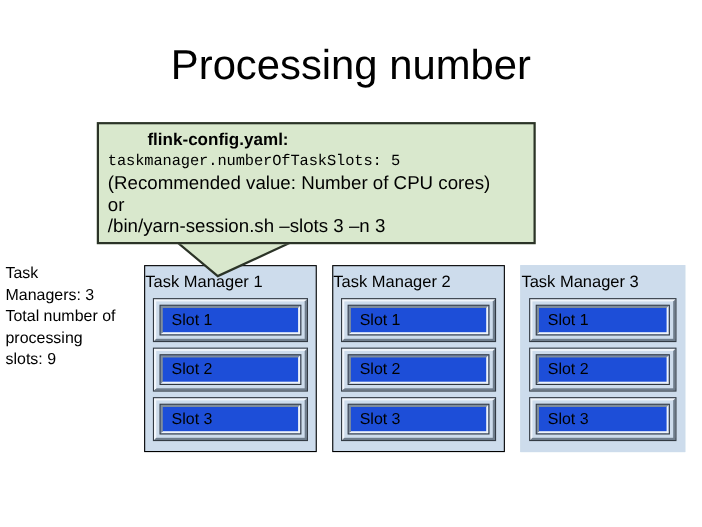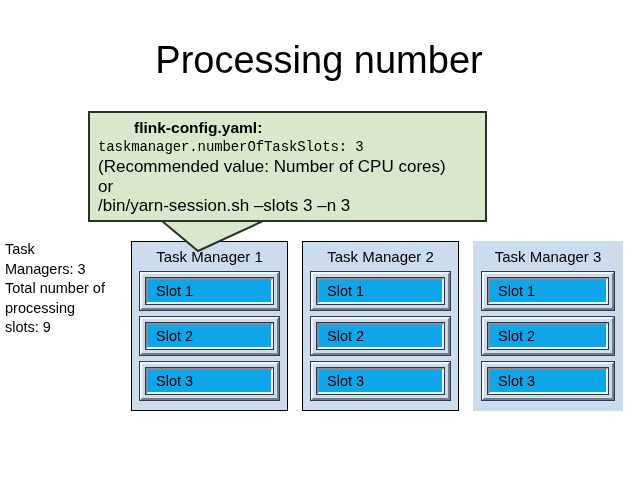--- a/index.html
+++ b/index.html
@@ -117,21 +117,21 @@
     background: #cddcec;
   }
   .tm-box.bordered { border: 1.5px solid #000000; }
   .tm-box.plain    { border: 1.5px solid #cddcec; }
 
   .tm-title {
     position: absolute;
     left: 0;
     top: 5px;
     width: 100%;
-    text-align: center;
+    text-align: left;
     font-size: 15px;
     line-height: 20px;
     color: #000;
   }
 
   .slot-list {
     position: absolute;
     left: 8px;
     right: 8px;
     top: 30px;
@@ -144,21 +144,21 @@
     background: #cddcec;
     border-top: 2px solid #f2f6fb;
     border-left: 2px solid #f2f6fb;
     border-right: 2px solid #6f7d8c;
     border-bottom: 2px solid #6f7d8c;
     outline: 1px solid #333b44;
   }
   .slot-inner {
     position: absolute;
     left: 4px; top: 4px; right: 4px; bottom: 4px;
-    background: #0ea5e9;
+    background: #1d4ed8;
     border-top: 2px solid #7f8d9c;
     border-left: 2px solid #7f8d9c;
     border-right: 2px solid #eef3f9;
     border-bottom: 2px solid #eef3f9;
     outline: 1px solid #2f3740;
   }
   .slot-label {
     position: absolute;
     left: 8px;
     top: 50%;
@@ -178,21 +178,21 @@
 
   <div class="callout-wrap">
 
     <svg class="callout-tail" viewBox="0 0 399 140" width="399" height="140" xmlns="http://www.w3.org/2000/svg">
       <polygon points="68,105 186,105 110,140" fill="#d9e8cd" stroke="#2b3327" stroke-width="2" stroke-linejoin="miter"></polygon>
     </svg>
 
     <div class="callout-box">
       <div class="callout-text">
         <div class="cl cl-bold">flink-config.yaml:</div>
-        <div class="cl cl-mono">taskmanager.numberOfTaskSlots: 3</div>
+        <div class="cl cl-mono">taskmanager.numberOfTaskSlots: 5</div>
         <div class="cl">(Recommended value: Number of CPU cores)</div>
         <div class="cl">or</div>
         <div class="cl">/bin/yarn-session.sh –slots 3 –n 3</div>
       </div>
     </div>
   </div>
 
   <div class="left-note">
     <div>Task</div>
     <div>Managers: 3</div>

